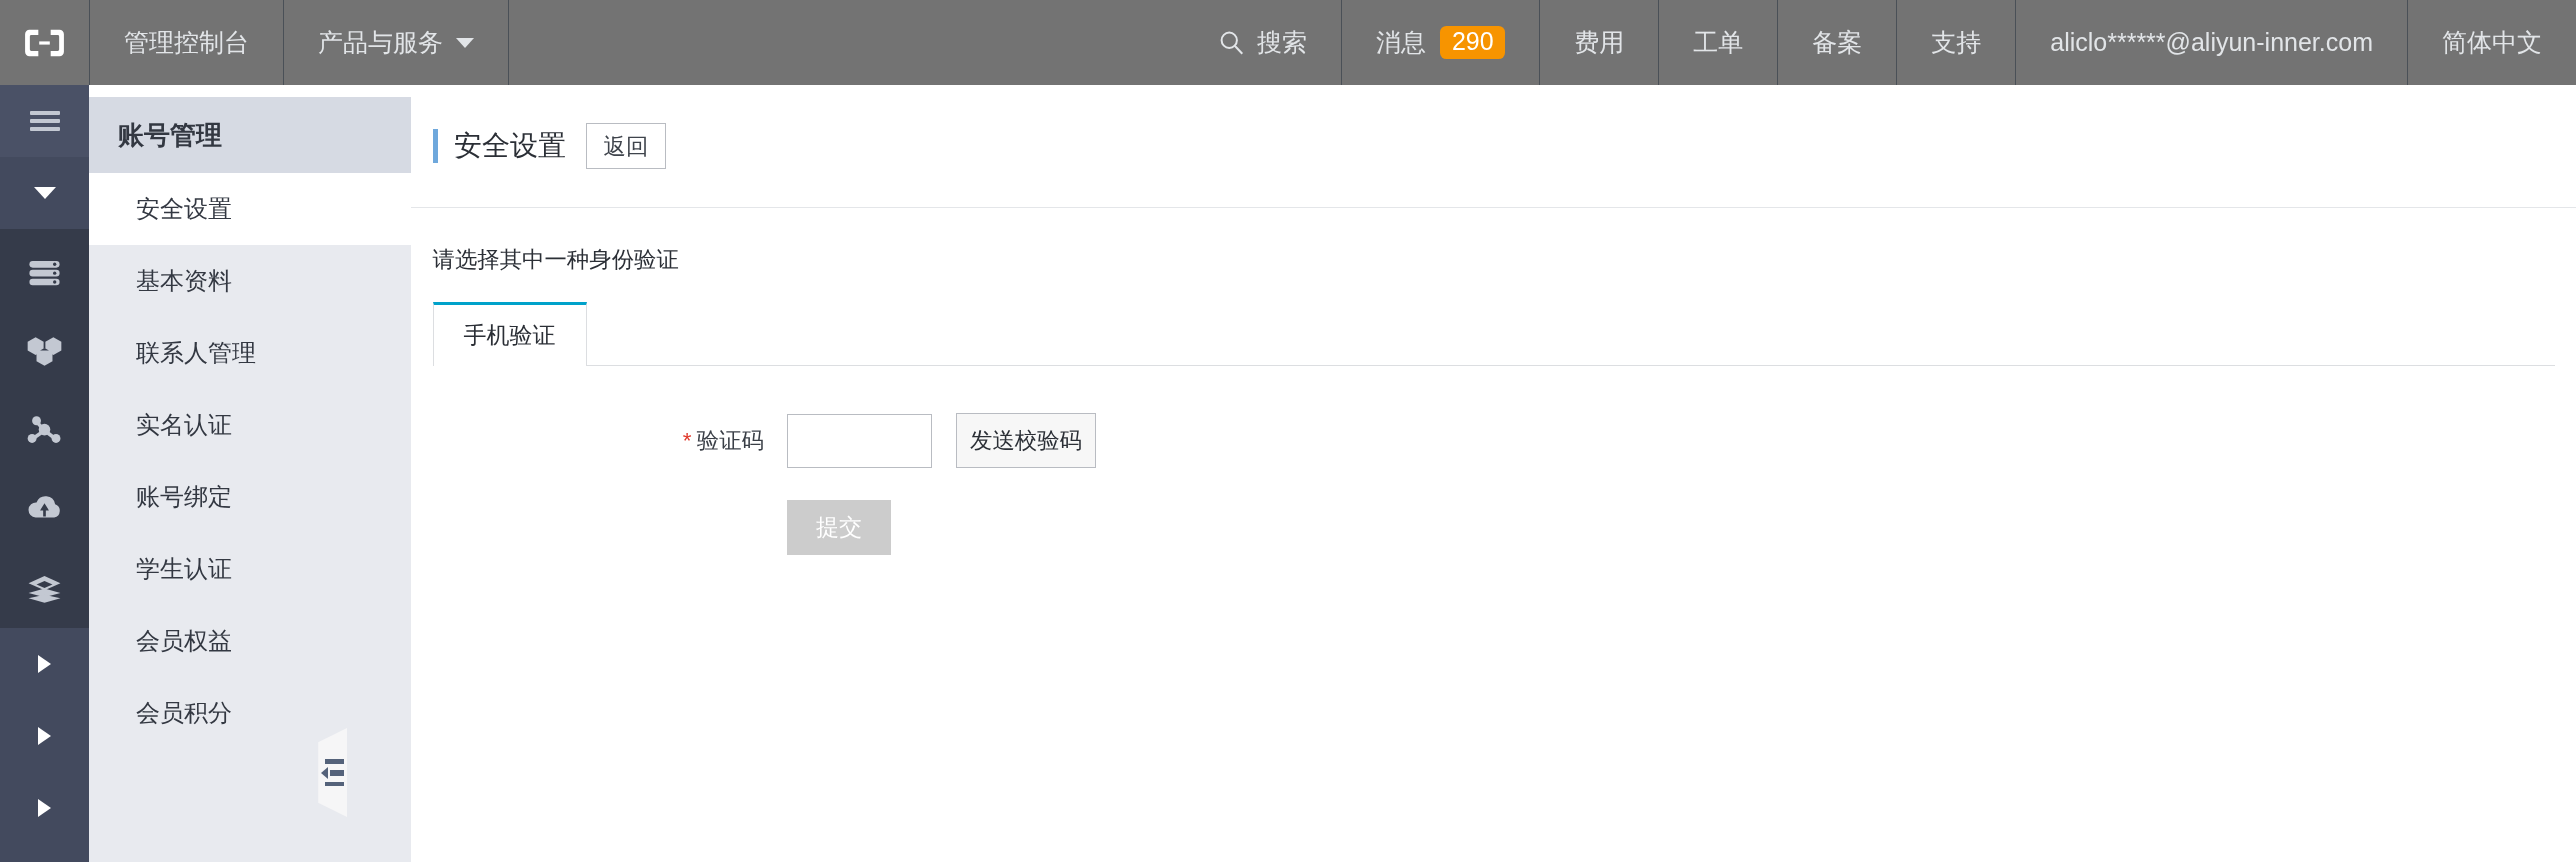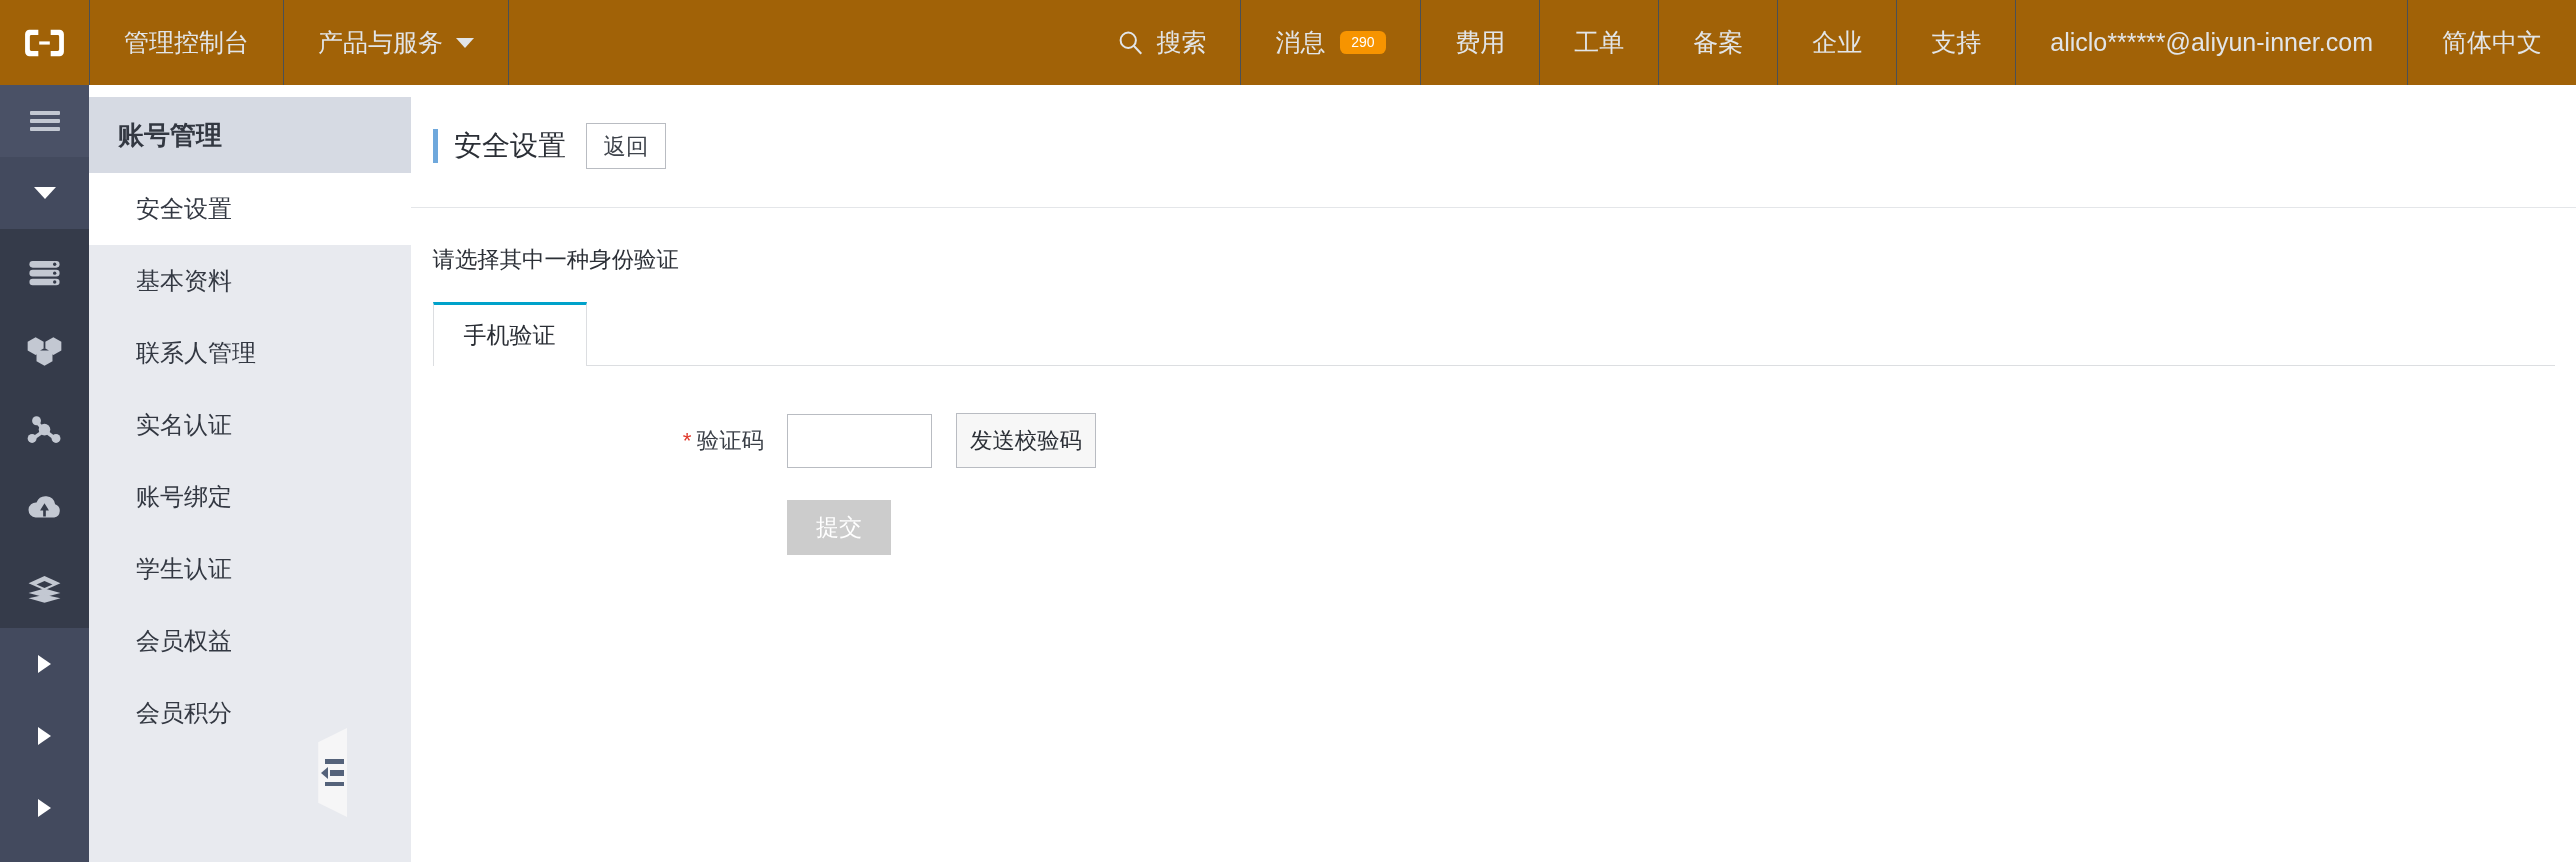--- a/index.html
+++ b/index.html
@@ -7,21 +7,21 @@
     width: 2576px; height: 862px;
     background: #ffffff;
     font-family: "Liberation Sans", "DejaVu Sans", sans-serif;
     overflow: hidden;
   }
 
   
   #topnav {
     position: absolute; top: 0; left: 0;
     width: 2576px; height: 85px;
-    background: #a16207;
+    background: #737373;
     display: flex; align-items: stretch;
     color: #e8eaec;
   }
   .nav-logo {
     width: 89px; display: flex; align-items: center; justify-content: center;
     flex: 0 0 89px;
   }
   .logo-mark {
     width: 41px; height: 30px; position: relative;
   }
@@ -35,21 +35,21 @@
   .nav-spacer { flex: 1 1 auto; border-left: 0.9px solid #4a5057; }
   .nav-right { display: flex; align-items: center; }
   .search-glyph {
     display: inline-block; width: 27px; height: 27px; margin-right: 12.5px;
     position: relative; vertical-align: middle;
   }
   .badge {
     display: inline-block; margin-left: 14.3px;
     background: #f79400; color: #ffffff;
     border-radius: 6.3px; padding: 3.6px 11.6px 5.4px;
-    font-size: 14px; line-height: 1;
+    font-size: 25px; line-height: 1;
   }
   .caret-down {
     display: inline-block; margin-left: 12.5px;
     width: 0; height: 0;
     border-left: 9.8px solid transparent;
     border-right: 9.8px solid transparent;
     border-top: 10.7px solid #e2e5e8;
   }
 
   
@@ -252,23 +252,20 @@
     </div>
 
     <div class="nav-item">
       <span>工单</span>
     </div>
 
     <div class="nav-item">
       <span>备案</span>
     </div>
 
-    <div class="nav-item">
-      <span>企业</span>
-    </div>
 
     <div class="nav-item">
       <span>支持</span>
     </div>
 
     <div class="nav-item">
       <span>aliclo******@aliyun-inner.com</span>
     </div>
 
     <div class="nav-item">

